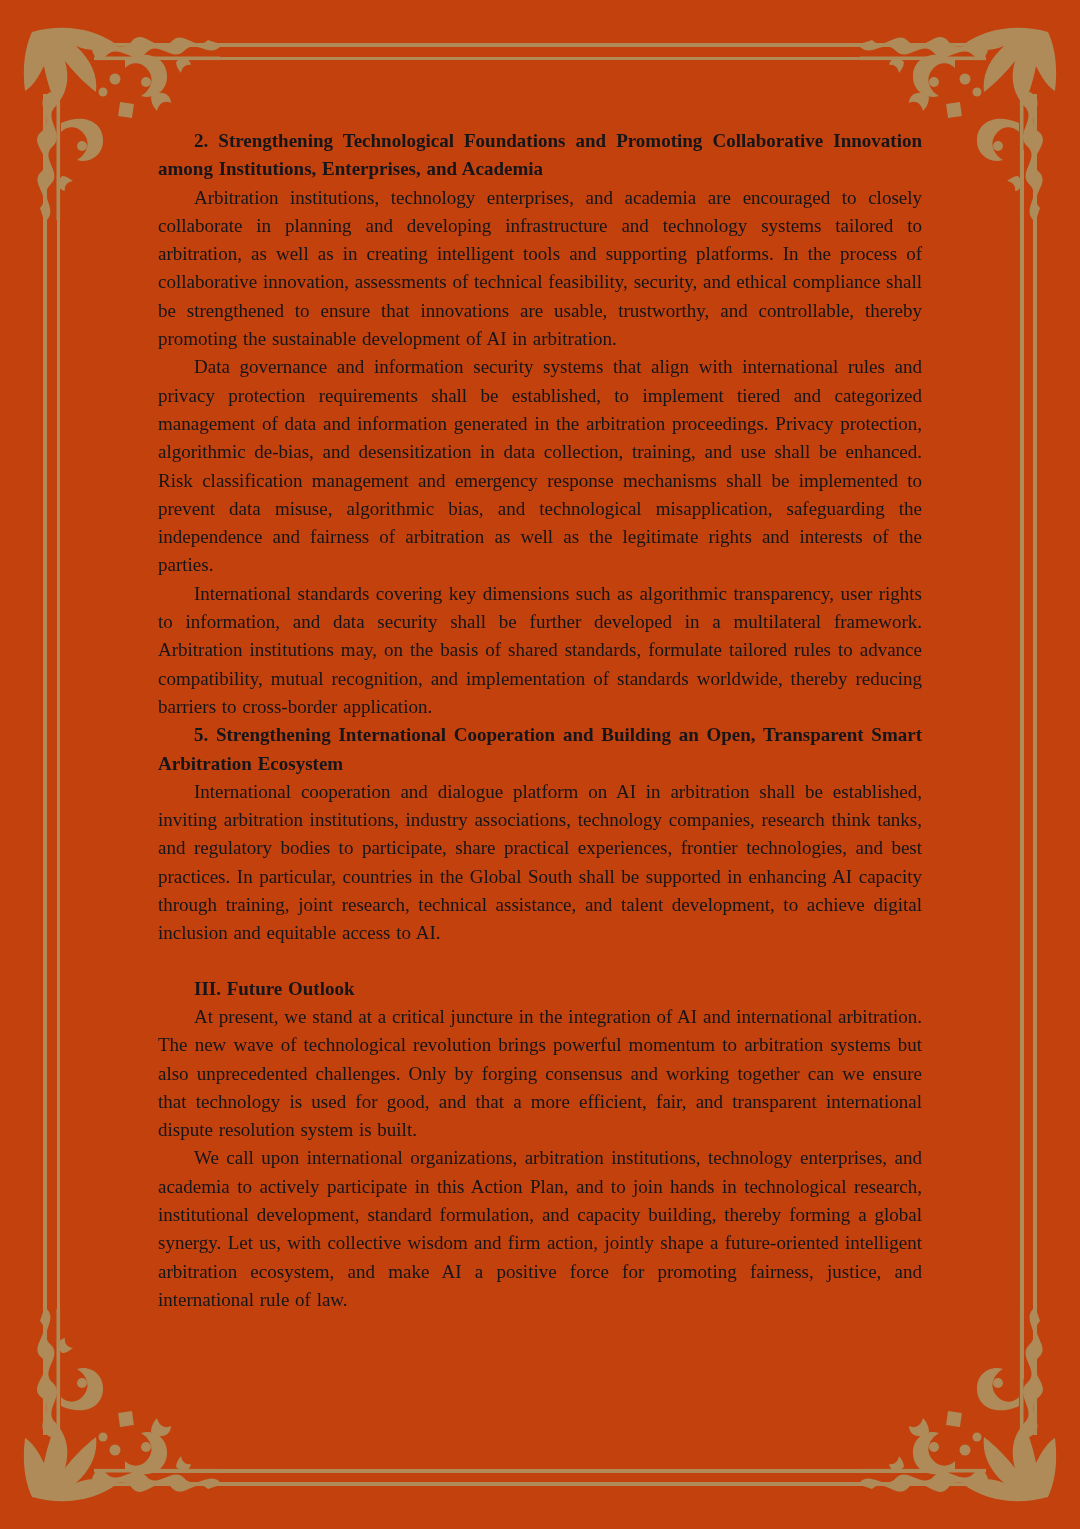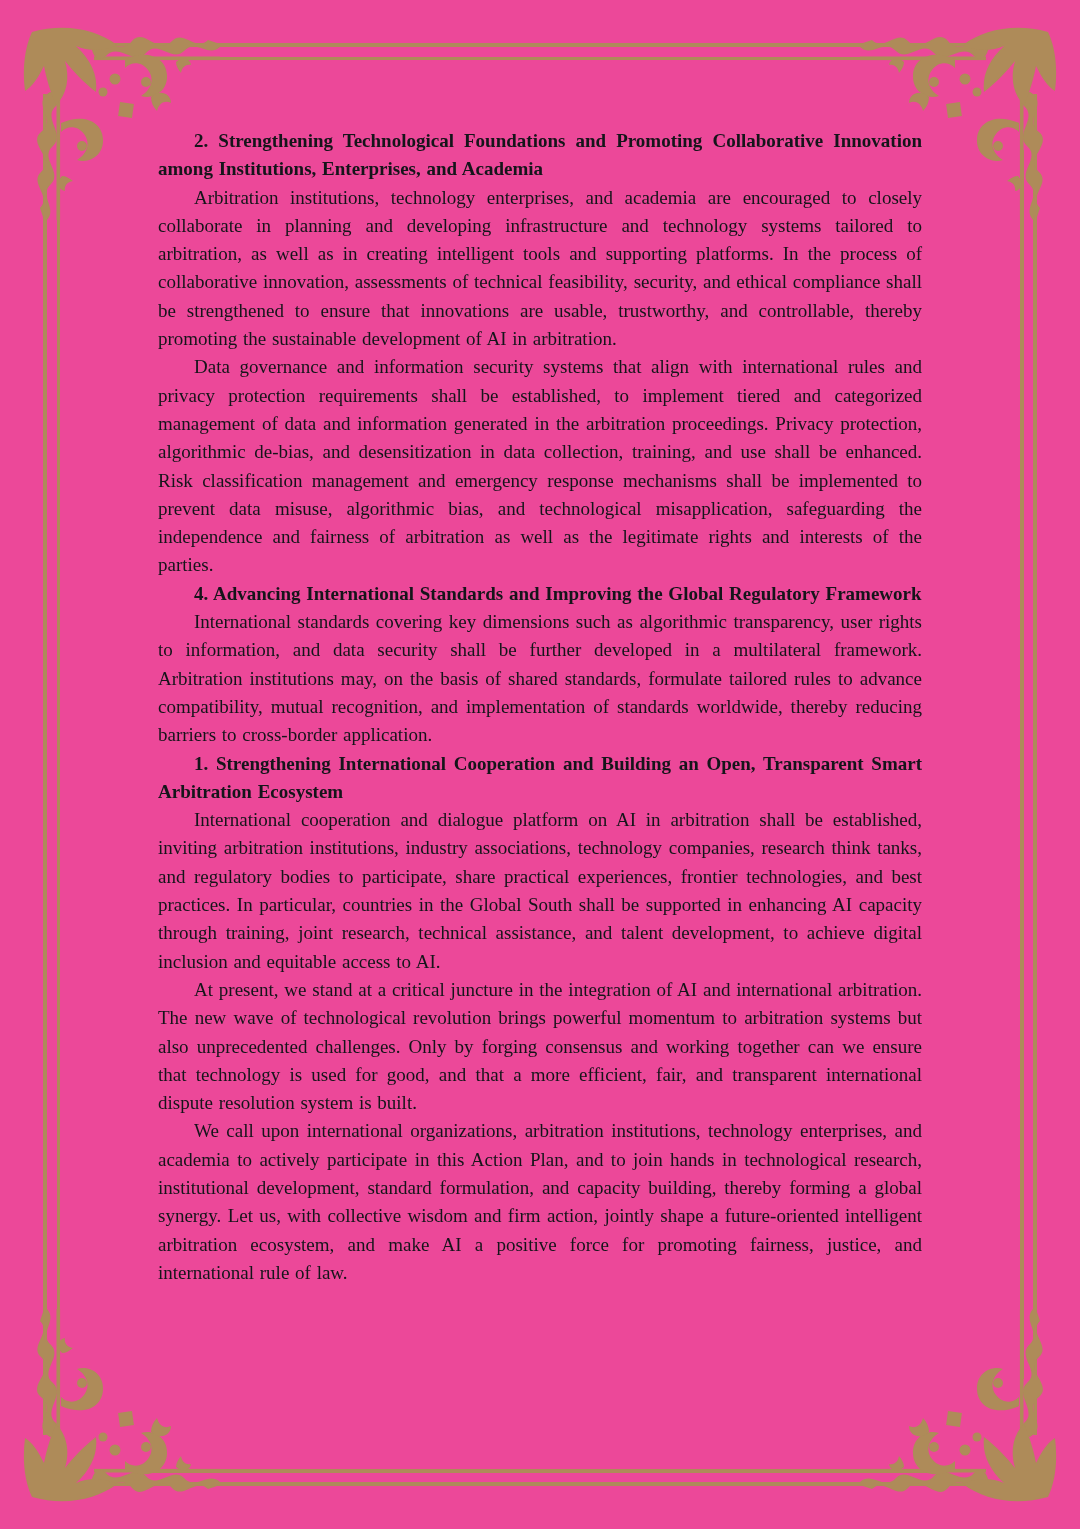--- a/index.html
+++ b/index.html
@@ -7,21 +7,21 @@
     --ink: #15151a;
   }
   html, body { margin: 0; padding: 0; }
   body {
     width: 1080px; height: 1529px;
     background: #ffffff;
     position: relative;
     overflow: hidden;
     font-family: "Liberation Serif", "DejaVu Serif", serif;
   }
-  .page { position: absolute; inset: 0; background: #ec4899; }
+  .page { position: absolute; inset: 0; background: #c2410c; }
 
   
   .h-line { position: absolute; left: 150px; right: 150px; height: 3.6px; background: var(--gold); }
   .h-line.top-outer { top: 43px; }
   .h-line.top-inner { top: 56.5px; }
   .h-line.bottom-inner { bottom: 56.5px; }
   .h-line.bottom-outer { bottom: 43px; }
   .v-line { position: absolute; top: 150px; bottom: 150px; width: 3.6px; background: var(--gold); }
   .v-line.left-outer { left: 43px; }
   .v-line.left-inner { left: 56.5px; }
@@ -144,21 +144,21 @@
       <rect x="119" y="103" width="14" height="14" transform="rotate(8 126 110)"></rect>
       <path d="M151,97 C159,89 171,93 171,103 C165,100 159,103 157,111 C153,107 151,102 151,97 Z"></path>
       <path d="M176,62 C182,56 190,58 191,65 C186,64 182,67 181,73 C178,69 176,66 176,62 Z"></path>
     </svg>
   </div>
 
   <div class="content">
     <p class="block heading">2. Strengthening Technological Foundations and Promoting Collaborative Innovation among Institutions, Enterprises, and Academia</p>
     <p class="block">Arbitration institutions, technology enterprises, and academia are encouraged to closely collaborate in planning and developing infrastructure and technology systems tailored to arbitration, as well as in creating intelligent tools and supporting platforms. In the process of collaborative innovation, assessments of technical feasibility, security, and ethical compliance shall be strengthened to ensure that innovations are usable, trustworthy, and controllable, thereby promoting the sustainable development of AI in arbitration.</p>
     <p class="block">Data governance and information security systems that align with international rules and privacy protection requirements shall be established, to implement tiered and categorized management of data and information generated in the arbitration proceedings. Privacy protection, algorithmic de-bias, and desensitization in data collection, training, and use shall be enhanced. Risk classification management and emergency response mechanisms shall be implemented to prevent data misuse, algorithmic bias, and technological misapplication, safeguarding the independence and fairness of arbitration as well as the legitimate rights and interests of the parties.</p>
-    <p class="block heading">4. Advancing International Standards and Improving the Global Regulatory Framework</p>
     <p class="block">International standards covering key dimensions such as algorithmic transparency, user rights to information, and data security shall be further developed in a multilateral framework. Arbitration institutions may, on the basis of shared standards, formulate tailored rules to advance compatibility, mutual recognition, and implementation of standards worldwide, thereby reducing barriers to cross-border application.</p>
-    <p class="block heading">1. Strengthening International Cooperation and Building an Open, Transparent Smart Arbitration Ecosystem</p>
+    <p class="block heading">5. Strengthening International Cooperation and Building an Open, Transparent Smart Arbitration Ecosystem</p>
     <p class="block">International cooperation and dialogue platform on AI in arbitration shall be established, inviting arbitration institutions, industry associations, technology companies, research think tanks, and regulatory bodies to participate, share practical experiences, frontier technologies, and best practices. In particular, countries in the Global South shall be supported in enhancing AI capacity through training, joint research, technical assistance, and talent development, to achieve digital inclusion and equitable access to AI.</p>
+    <p class="block heading gap-above">III. Future Outlook</p>
     <p class="block">At present, we stand at a critical juncture in the integration of AI and international arbitration. The new wave of technological revolution brings powerful momentum to arbitration systems but also unprecedented challenges. Only by forging consensus and working together can we ensure that technology is used for good, and that a more efficient, fair, and transparent international dispute resolution system is built.</p>
     <p class="block">We call upon international organizations, arbitration institutions, technology enterprises, and academia to actively participate in this Action Plan, and to join hands in technological research, institutional development, standard formulation, and capacity building, thereby forming a global synergy. Let us, with collective wisdom and firm action, jointly shape a future-oriented intelligent arbitration ecosystem, and make AI a positive force for promoting fairness, justice, and international rule of law.</p>
   </div>
 
 </div>
 
 </body></html>

